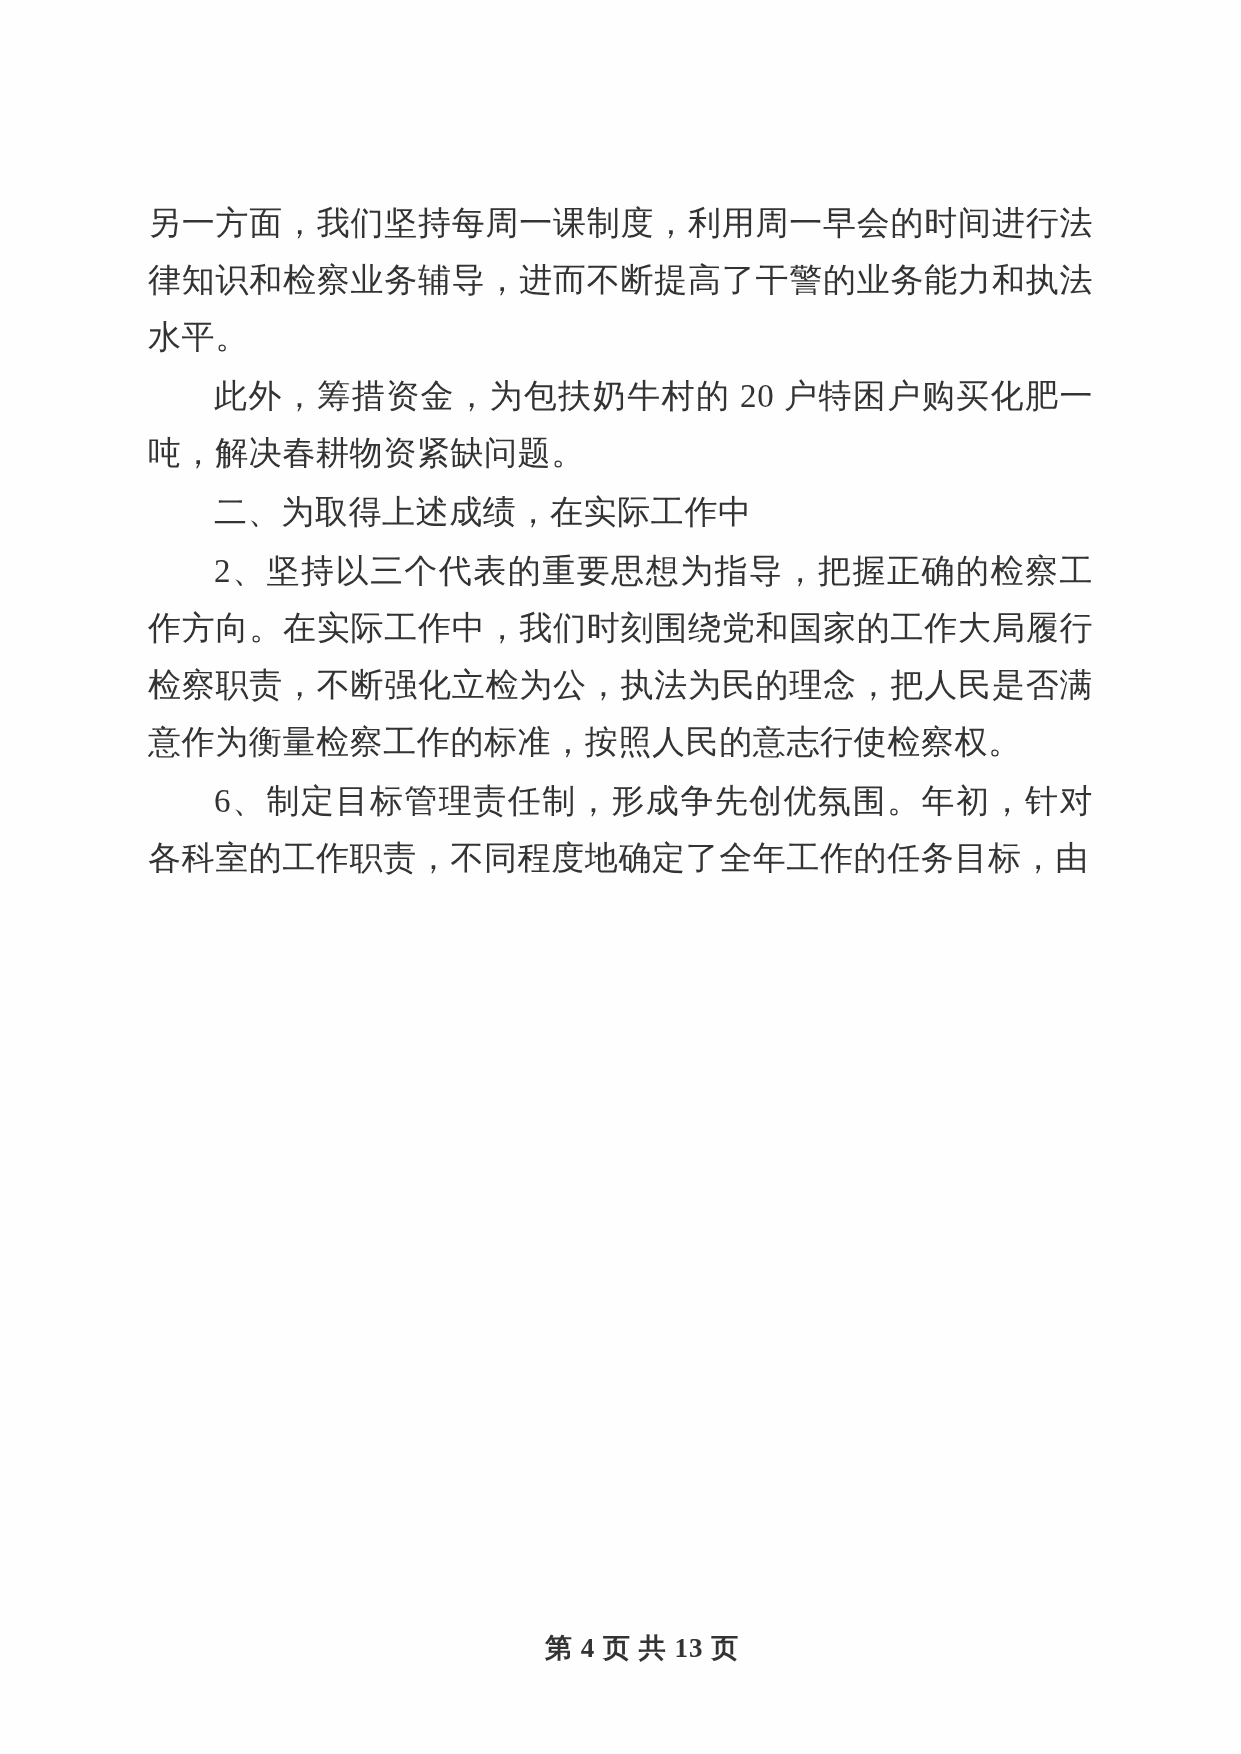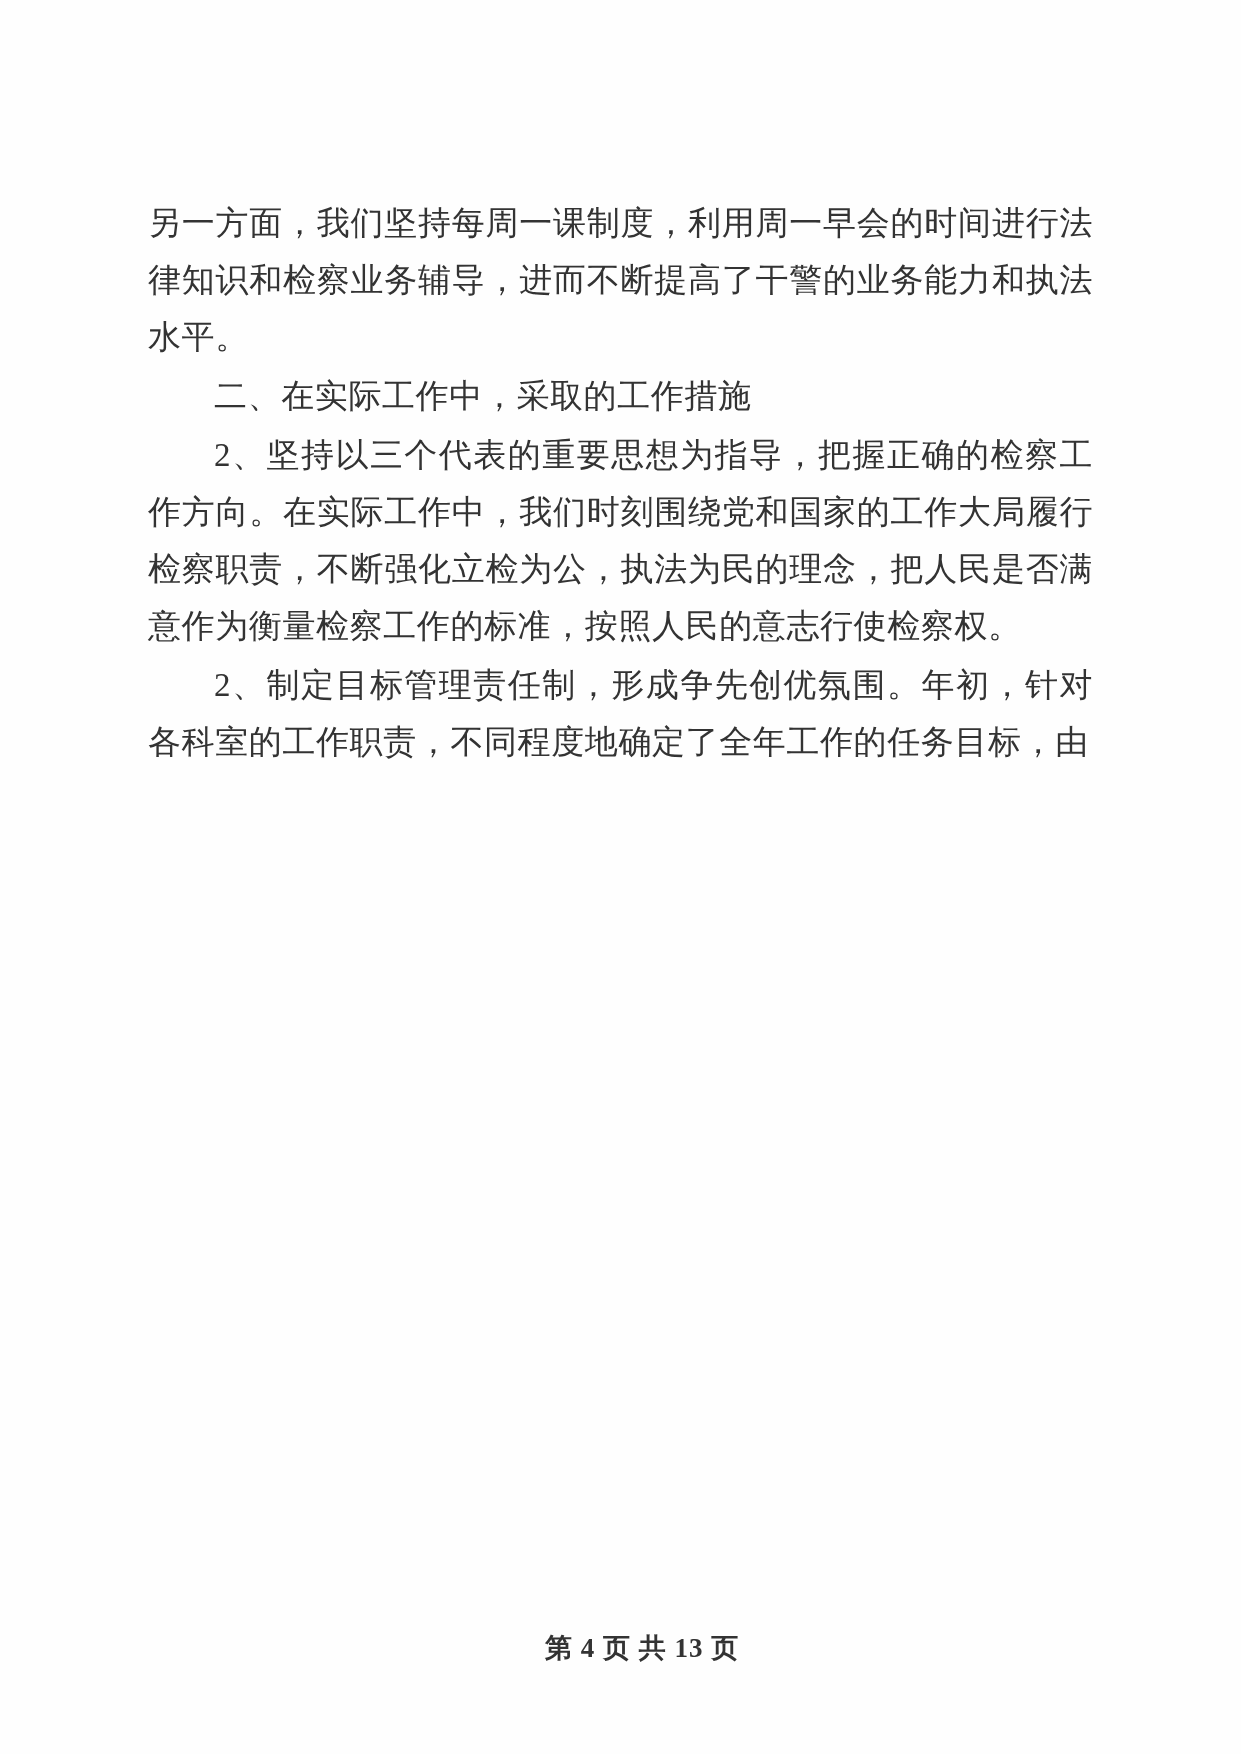--- a/index.html
+++ b/index.html
@@ -51,20 +51,21 @@
     padding-left: 43px;
   }
 </style>
 </head>
 <body>
 
 <div class="page">
 
   <div class="doc-body">
     <p class="para">另一方面，我们坚持每周一课制度，利用周一早会的时间进行法律知识和检察业务辅导，进而不断提高了干警的业务能力和执法水平。</p>
-    <p class="para indent">二、在实际工作中，采取的工作措施</p>
+    <p class="para indent">此外，筹措资金，为包扶奶牛村的 20 户特困户购买化肥一吨，解决春耕物资紧缺问题。</p>
+    <p class="para indent">二、为取得上述成绩，在实际工作中</p>
     <p class="para indent">2、坚持以三个代表的重要思想为指导，把握正确的检察工作方向。在实际工作中，我们时刻围绕党和国家的工作大局履行检察职责，不断强化立检为公，执法为民的理念，把人民是否满意作为衡量检察工作的标准，按照人民的意志行使检察权。</p>
-    <p class="para indent">2、制定目标管理责任制，形成争先创优氛围。年初，针对各科室的工作职责，不同程度地确定了全年工作的任务目标，由</p>
+    <p class="para indent">6、制定目标管理责任制，形成争先创优氛围。年初，针对各科室的工作职责，不同程度地确定了全年工作的任务目标，由</p>
   </div>
 
   <div class="footer">第 4 页  共 13 页</div>
 
 </div>
 
 </body></html>

